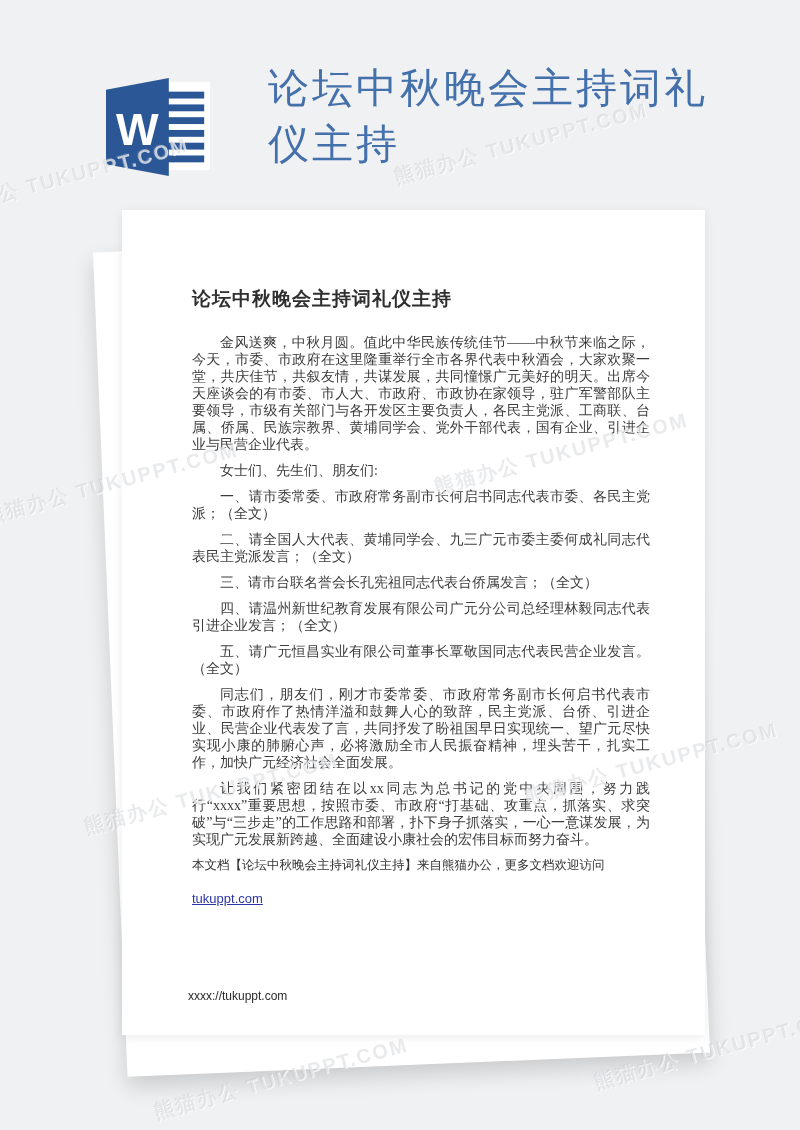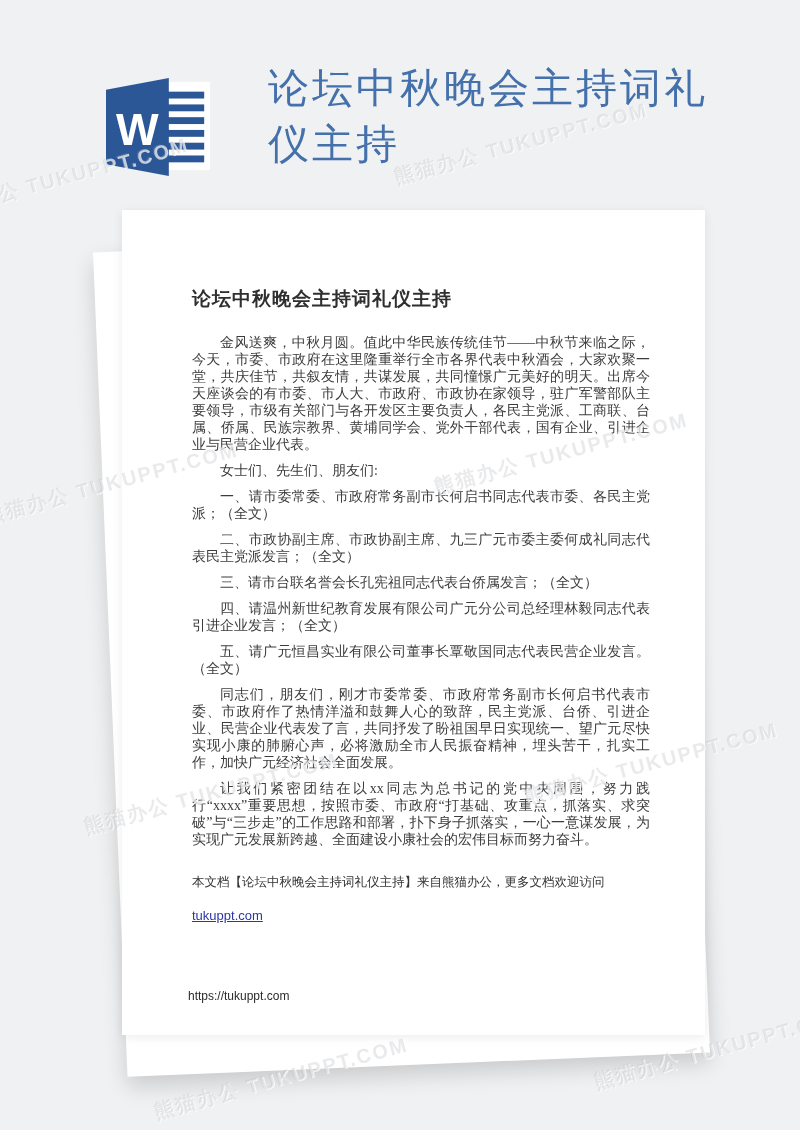--- a/index.html
+++ b/index.html
@@ -39,21 +39,21 @@
   }
   .doc-title{
     margin:0 0 22px 0;font-size:19px;font-weight:bold;color:#2f2f2f;
     letter-spacing:1px;
   }
   .doc-body p{
     margin:0 0 9px 0;font-size:14px;line-height:17px;
     text-indent:2em;text-align:justify;
   }
   .note{
-    margin-top:26px;font-size:12.5px;line-height:17px;color:#333;
+    margin-top:9px;font-size:12.5px;line-height:17px;color:#333;
   }
   .note-link{
     display:inline-block;margin-top:17px;
     font-family:"Liberation Sans","DejaVu Sans",sans-serif;
     font-size:13px;color:#2a35a8;text-decoration:underline;
   }
   .page-url{
     position:absolute;left:66px;bottom:32px;
     font-family:"Liberation Sans","DejaVu Sans",sans-serif;
     font-size:12px;color:#2b2b2b;
@@ -93,30 +93,30 @@
   </div>
 
   <div class="page back"></div>
 
   <div class="page front">
     <h2 class="doc-title">论坛中秋晚会主持词礼仪主持</h2>
     <div class="doc-body">
       <p>金风送爽，中秋月圆。值此中华民族传统佳节——中秋节来临之际，今天，市委、市政府在这里隆重举行全市各界代表中秋酒会，大家欢聚一堂，共庆佳节，共叙友情，共谋发展，共同憧憬广元美好的明天。出席今天座谈会的有市委、市人大、市政府、市政协在家领导，驻广军警部队主要领导，市级有关部门与各开发区主要负责人，各民主党派、工商联、台属、侨属、民族宗教界、黄埔同学会、党外干部代表，国有企业、引进企业与民营企业代表。</p>
       <p>女士们、先生们、朋友们:</p>
       <p>一、请市委常委、市政府常务副市长何启书同志代表市委、各民主党派；（全文）</p>
-      <p>二、市政协副主席、市政协副主席、九三广元市委主委何成礼同志代表民主党派发言；（全文）</p>
+      <p>二、请全国人大代表、黄埔同学会、九三广元市委主委何成礼同志代表民主党派发言；（全文）</p>
       <p>三、请市台联名誉会长孔宪祖同志代表台侨属发言；（全文）</p>
       <p>四、请温州新世纪教育发展有限公司广元分公司总经理林毅同志代表引进企业发言；（全文）</p>
       <p>五、请广元恒昌实业有限公司董事长覃敬国同志代表民营企业发言。（全文）</p>
       <p>同志们，朋友们，刚才市委常委、市政府常务副市长何启书代表市委、市政府作了热情洋溢和鼓舞人心的致辞，民主党派、台侨、引进企业、民营企业代表发了言，共同抒发了盼祖国早日实现统一、望广元尽快实现小康的肺腑心声，必将激励全市人民振奋精神，埋头苦干，扎实工作，加快广元经济社会全面发展。</p>
       <p>让我们紧密团结在以xx同志为总书记的党中央周围，努力践行“xxxx”重要思想，按照市委、市政府“打基础、攻重点，抓落实、求突破”与“三步走”的工作思路和部署，扑下身子抓落实，一心一意谋发展，为实现广元发展新跨越、全面建设小康社会的宏伟目标而努力奋斗。</p>
     </div>
     <div class="note">本文档【论坛中秋晚会主持词礼仪主持】来自熊猫办公，更多文档欢迎访问</div>
     <a href="#" class="note-link">tukuppt.com</a>
-    <div class="page-url">https://tukuppt.com</div>
+    <div class="page-url">xxxx://tukuppt.com</div>
   </div>
 
   <div class="wm-layer">
     <div class="wm" style="left:-70px;top:165px">熊猫办公 TUKUPPT.COM</div>
     <div class="wm" style="left:390px;top:130px">熊猫办公 TUKUPPT.COM</div>
     <div class="wm" style="left:-20px;top:470px">熊猫办公 TUKUPPT.COM</div>
     <div class="wm" style="left:430px;top:440px">熊猫办公 TUKUPPT.COM</div>
     <div class="wm" style="left:80px;top:780px">熊猫办公 TUKUPPT.COM</div>
     <div class="wm" style="left:520px;top:750px">熊猫办公 TUKUPPT.COM</div>
     <div class="wm" style="left:150px;top:1065px">熊猫办公 TUKUPPT.COM</div>

